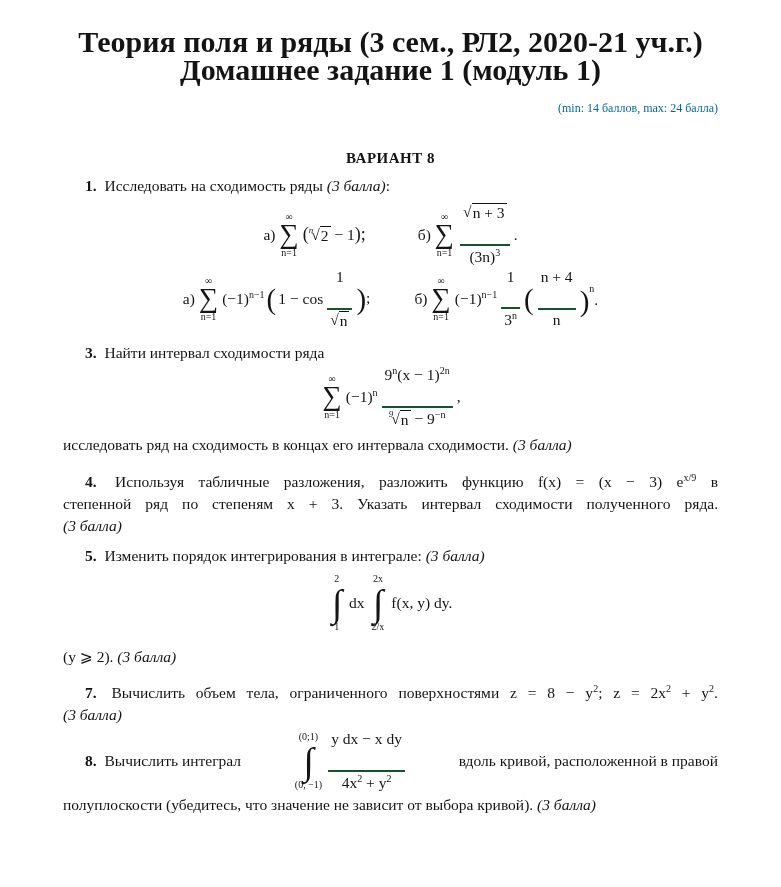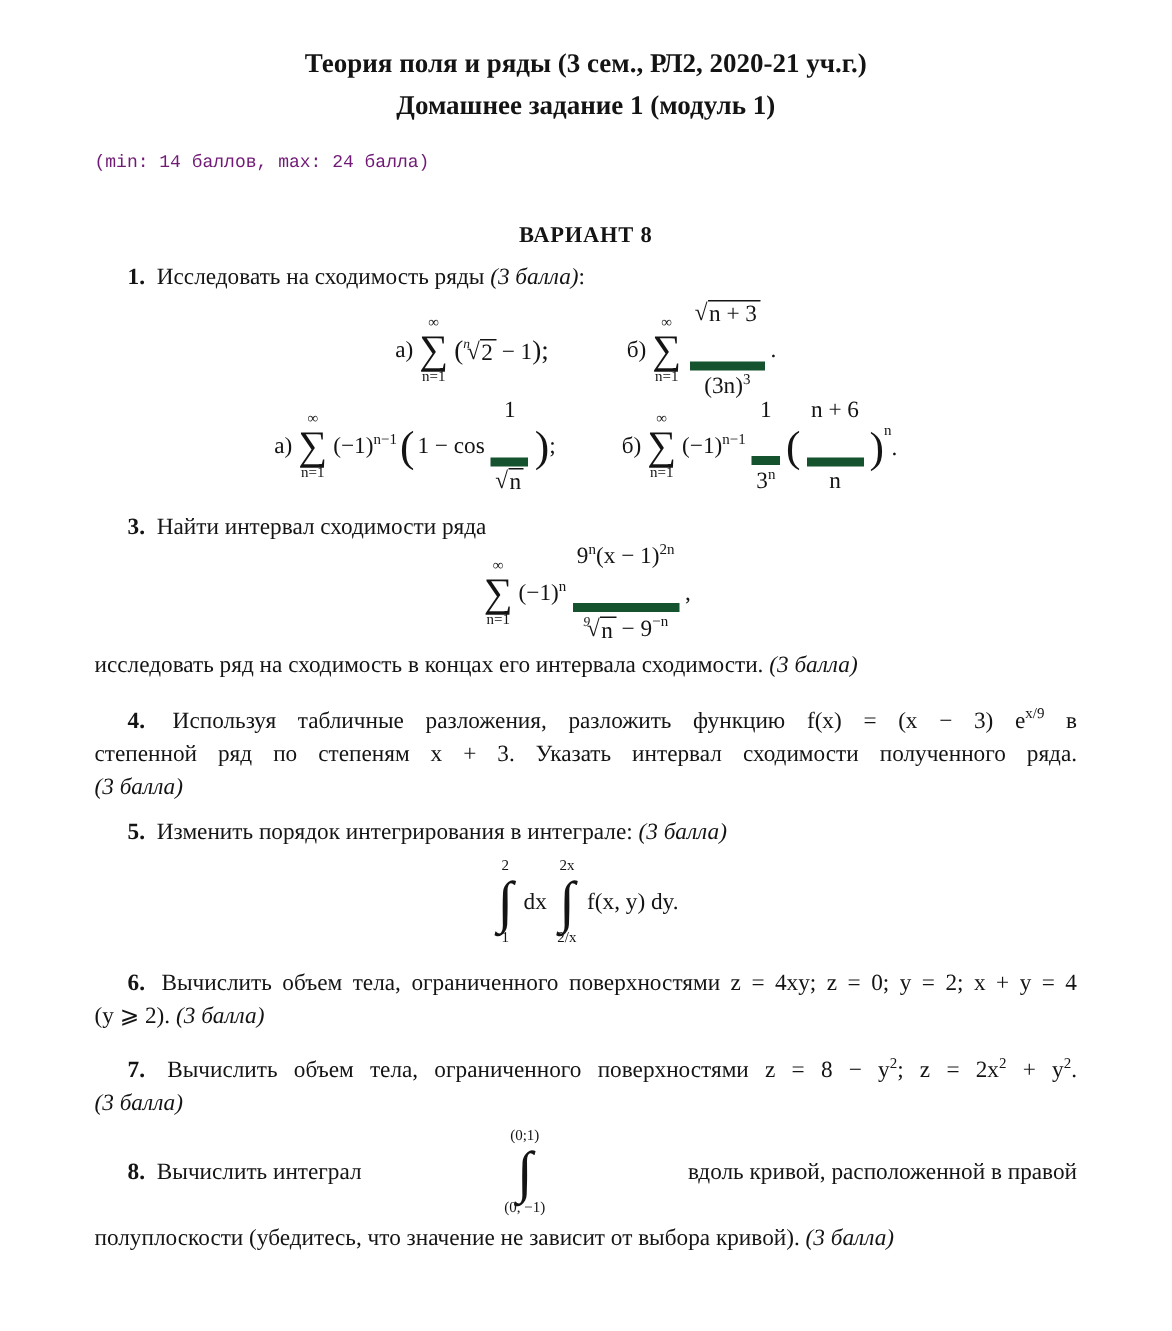--- a/index.html
+++ b/index.html
@@ -6,22 +6,22 @@
   .page {
     position:relative;
     width:781px; height:887px;
     background:#ffffff;
     color:#141414;
     font-family:"Liberation Serif","DejaVu Serif",serif;
     overflow:hidden;
     box-sizing:border-box;
     padding:0 63px;
   }
-  .title { text-align:center; font-weight:bold; font-size:18px; line-height:28px; padding-top:28px; }
-  .sub   { text-align:left; font-family:Liberation Mono, monospace; font-size:12px; margin-top:17px; color:#701a75; }
+  .title { text-align:center; font-weight:bold; font-size:30px; line-height:28px; padding-top:28px; }
+  .sub   { text-align:right; font-family:Liberation Serif, serif; font-size:12px; margin-top:17px; color:#0369a1; }
   .variant { text-align:center; font-weight:bold; font-size:15px; margin-top:34px; letter-spacing:0.5px; }
 
   .p { font-size:15.5px; line-height:22px; margin:0; }
   .ind { padding-left:22px; }
   .jst { text-align:justify; text-align-last:justify; }
   .pnum { font-weight:bold; margin-right:4px; }
   .pts { font-style:italic; }
   .mi { }
   .rn { font-style:normal; }
 
@@ -40,21 +40,21 @@
 
   
   .intg { display:inline-flex; flex-direction:column; align-items:center; line-height:1; vertical-align:middle; margin:0 3px; }
   .intg .top { font-size:10px; margin-bottom:1px; }
   .intg .sig { font-size:38px; line-height:0.95; }
   .intg .bot { font-size:10px; margin-top:1px; }
 
   
   .frac { display:inline-flex; flex-direction:column; align-items:stretch; text-align:center; vertical-align:middle; line-height:1.2; margin:0 3px; }
   .frac .num, .frac .den { padding:1px 3px; white-space:nowrap; }
-  .frac .den { border-top:6px solid #14532d;margin-top:20px; }
+  .frac .den { border-top:2px solid #14532d;margin-top:20px; }
 
   
   .rad { white-space:nowrap; display:inline-flex; align-items:flex-start; vertical-align:baseline; }
   .rad .bar { border-top:1px solid #141414; padding:0 2px 0 1px; }
   .rix { font-size:9px; font-style:italic; vertical-align:0.75em; margin-right:-2px; }
 
   sup { font-size:10px; }
   .hexp { font-size:10px; vertical-align:13px; }
   .bigp { font-size:29px; font-weight:normal; line-height:1; vertical-align:middle; font-style:normal; }
   .medp { font-size:18px; line-height:1; }
@@ -152,21 +152,21 @@
           <span class="sig">∑</span>
           <span class="bot mi">n=1</span>
         </span>
       <span class="grp"><span class="rn">(−1)</span><sup class="mi">n−1</sup></span>
       <span class="frac">
         <span class="num rn">1</span>
         <span class="den"><span class="rn">3</span><sup class="mi">n</sup></span>
       </span>
       <span class="bigp">(</span>
       <span class="frac">
-        <span class="num mi">n + 6</span>
+        <span class="num mi">n + 4</span>
         <span class="den mi">n</span>
       </span>
       <span class="grp"><span class="bigp">)</span><span class="hexp mi">n</span><span class="rn">.</span></span>
     </span>
   </div>
 
   <p class="p ind" id="p3-text">
     <span class="pnum">3.</span>
     <span>Найти интервал сходимости ряда</span>
   </p>
@@ -225,25 +225,20 @@
     <span class="mi">dx</span>
     <span class="intg">
         <span class="top mi">2x</span>
         <span class="sig">∫</span>
         <span class="bot mi">2/x</span>
       </span>
     <span class="mi">f(x, y) dy.</span>
   </div>
 
   <div id="p6">
-    <p class="p ind jst">
-      <span class="pnum">6.</span>
-      <span>Вычислить объем тела, ограниченного поверхностями</span>
-      <span class="mi">z = 4xy;  z = 0;  y = 2;  x + y = 4</span>
-    </p>
     <p class="p">
       <span class="mi">(y ⩾ 2).</span>
       <span class="pts">(3 балла)</span>
     </p>
   </div>
 
   <div id="p7">
     <p class="p ind jst">
       <span class="pnum">7.</span>
       <span>Вычислить объем тела, ограниченного поверхностями</span>
@@ -256,20 +251,24 @@
 
   <div class="p" id="p8-row">
     <span><span class="pnum">8.</span>
       <span>Вычислить интеграл</span></span>
     <span class="fml">
       <span class="intg">
           <span class="top rn">(0;1)</span>
           <span class="sig">∫</span>
           <span class="bot rn">(0, −1)</span>
         </span>
+      <span class="frac">
+        <span class="num mi">y dx − x dy</span>
+        <span class="den"><span class="mi">4x</span><sup class="rn">2</sup><span class="mi"> + y</span><sup class="rn">2</sup></span>
+      </span>
     </span>
     <span>вдоль кривой, расположенной в правой</span>
   </div>
   <p class="p" id="p8-line2">
     <span>полуплоскости (убедитесь, что значение не зависит от выбора кривой).</span>
     <span class="pts">(3 балла)</span>
   </p>
 
 </div>
 

